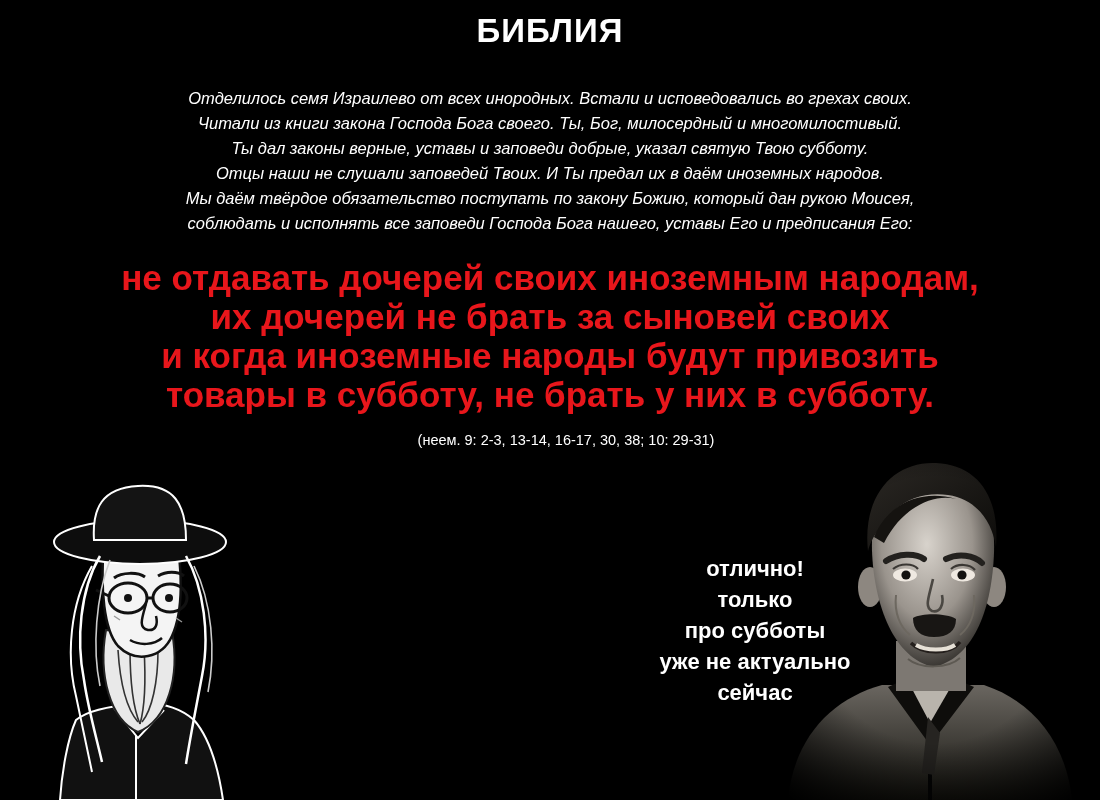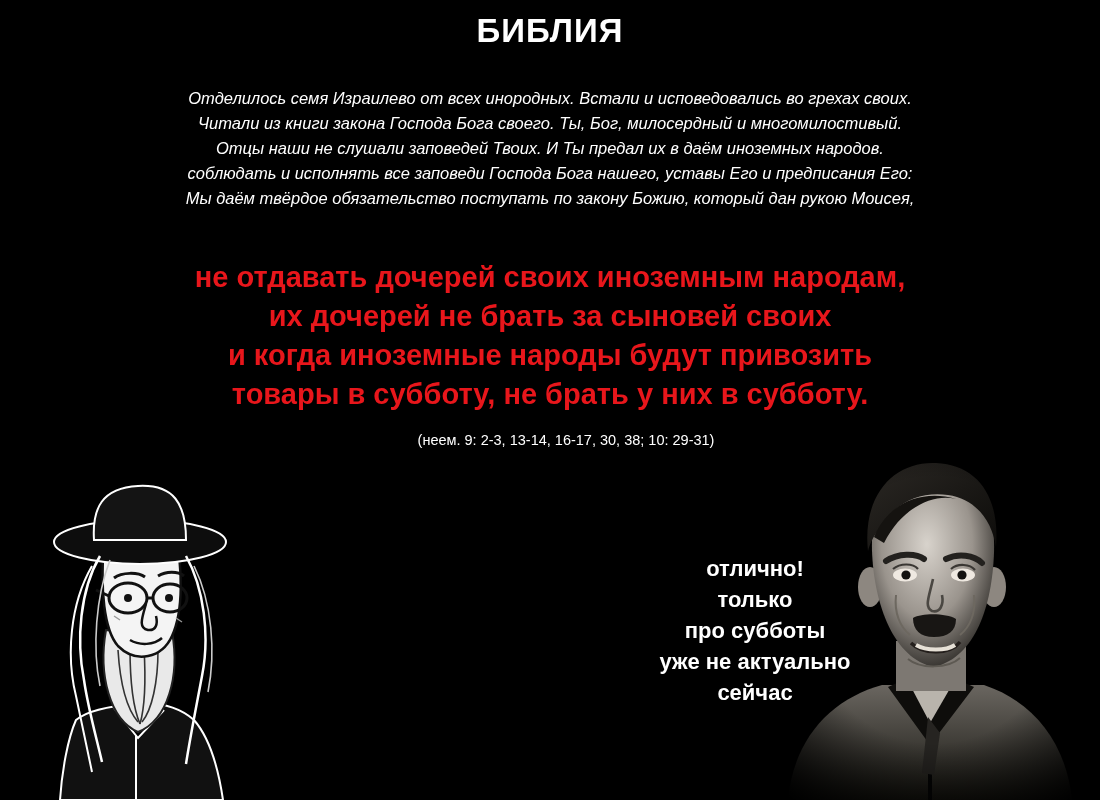--- a/index.html
+++ b/index.html
@@ -46,21 +46,21 @@
     display: block;
     white-space: nowrap;
     font-style: italic;
   }
   .commandments {
     position: absolute;
     top: 258px;
     left: 0;
     width: 1100px;
     text-align: center;
-    font-size: 29px;
+    font-size: 35px;
     font-weight: bold;
     line-height: 39px;
     color: #e8161b;
   }
   .commandments .line {
     display: block;
     white-space: nowrap;
   }
   .reference {
     position: absolute;
@@ -120,23 +120,24 @@
 </head>
 <body>
 
 <div class="poster">
 
   <div class="title">БИБЛИЯ</div>
 
   <div class="scripture">
     <span class="line">Отделилось семя Израилево от всех инородных. Встали и исповедовались во грехах своих.</span>
     <span class="line">Читали из книги закона Господа Бога своего. Ты, Бог, милосердный и многомилостивый.</span>
+    <span class="line">Ты дал законы верные, уставы и заповеди добрые, указал святую Твою субботу.</span>
     <span class="line">Отцы наши не слушали заповедей Твоих. И Ты предал их в даём иноземных народов.</span>
+    <span class="line">Мы даём твёрдое обязательство поступать по закону Божию, который дан рукою Моисея,</span>
     <span class="line">соблюдать и исполнять все заповеди Господа Бога нашего, уставы Его и предписания Его:</span>
-    <span class="line">Мы даём твёрдое обязательство поступать по закону Божию, который дан рукою Моисея,</span>
   </div>
 
   <div class="commandments">
     <span class="line">не отдавать дочерей своих иноземным народам,</span>
     <span class="line">их дочерей не брать за сыновей своих</span>
     <span class="line">и когда иноземные народы будут привозить</span>
     <span class="line">товары в субботу, не брать у них в субботу.</span>
   </div>
 
   <div class="reference">(неем. 9: 2-3, 13-14, 16-17, 30, 38; 10: 29-31)</div>

